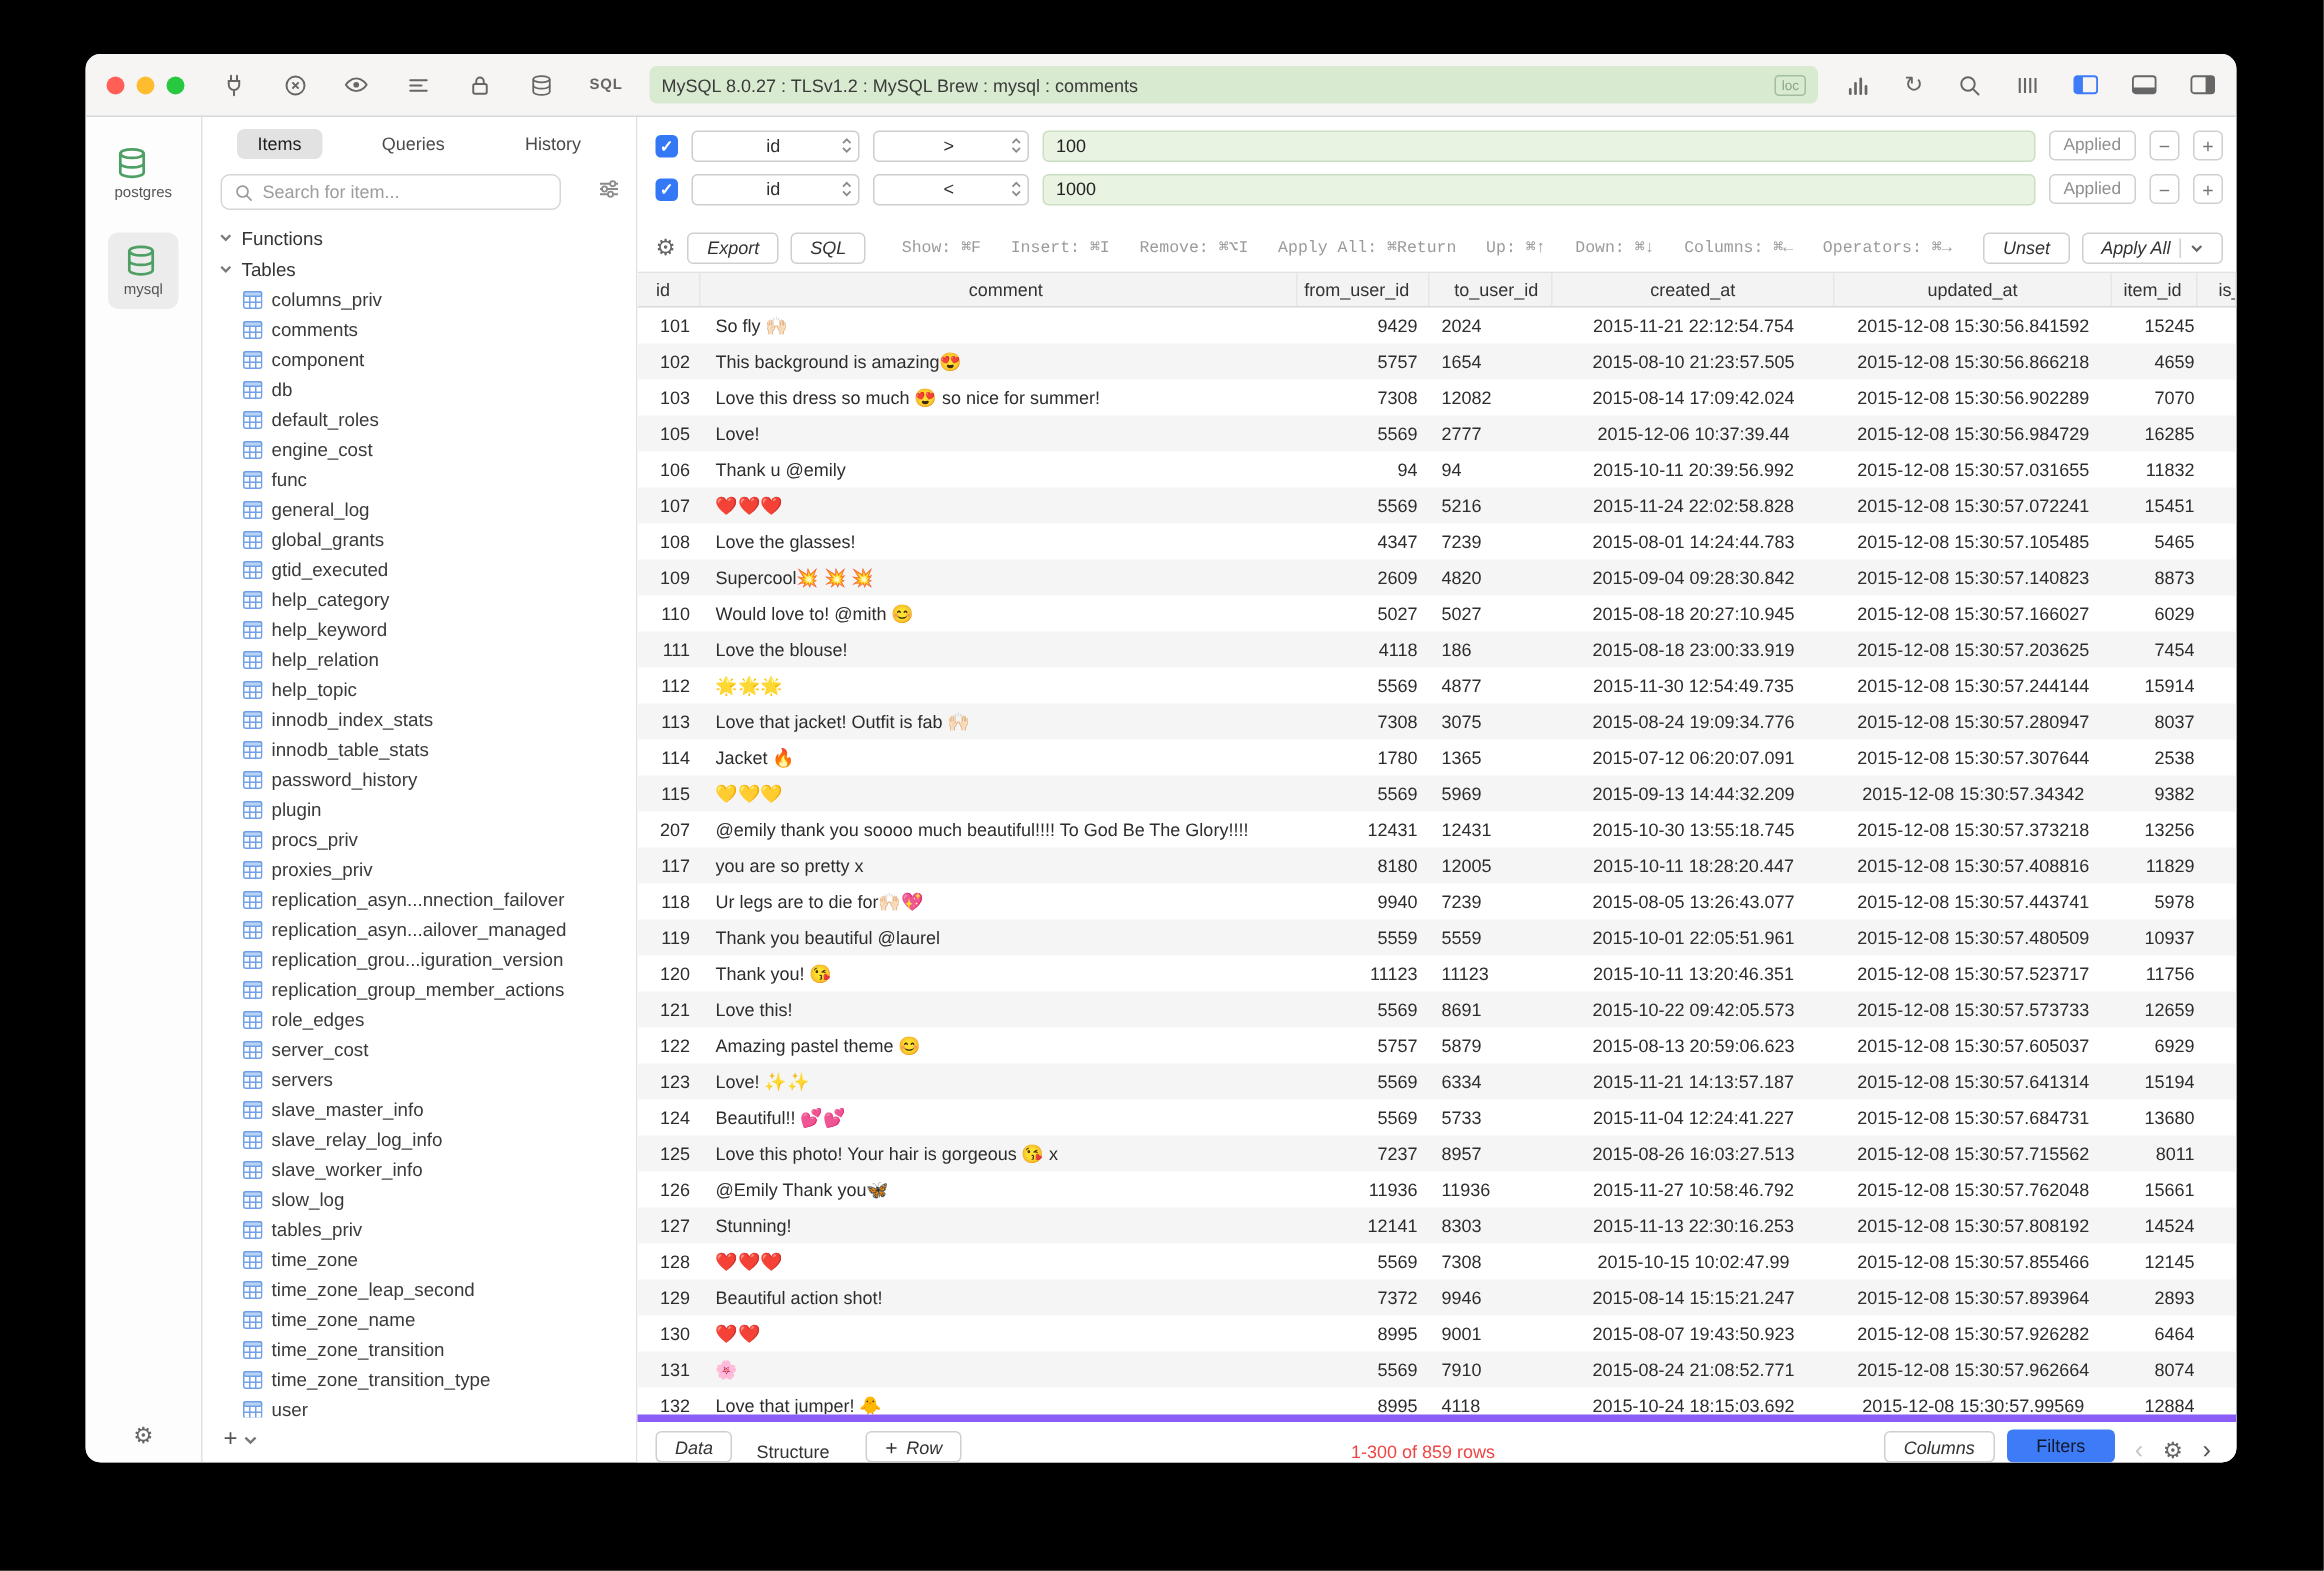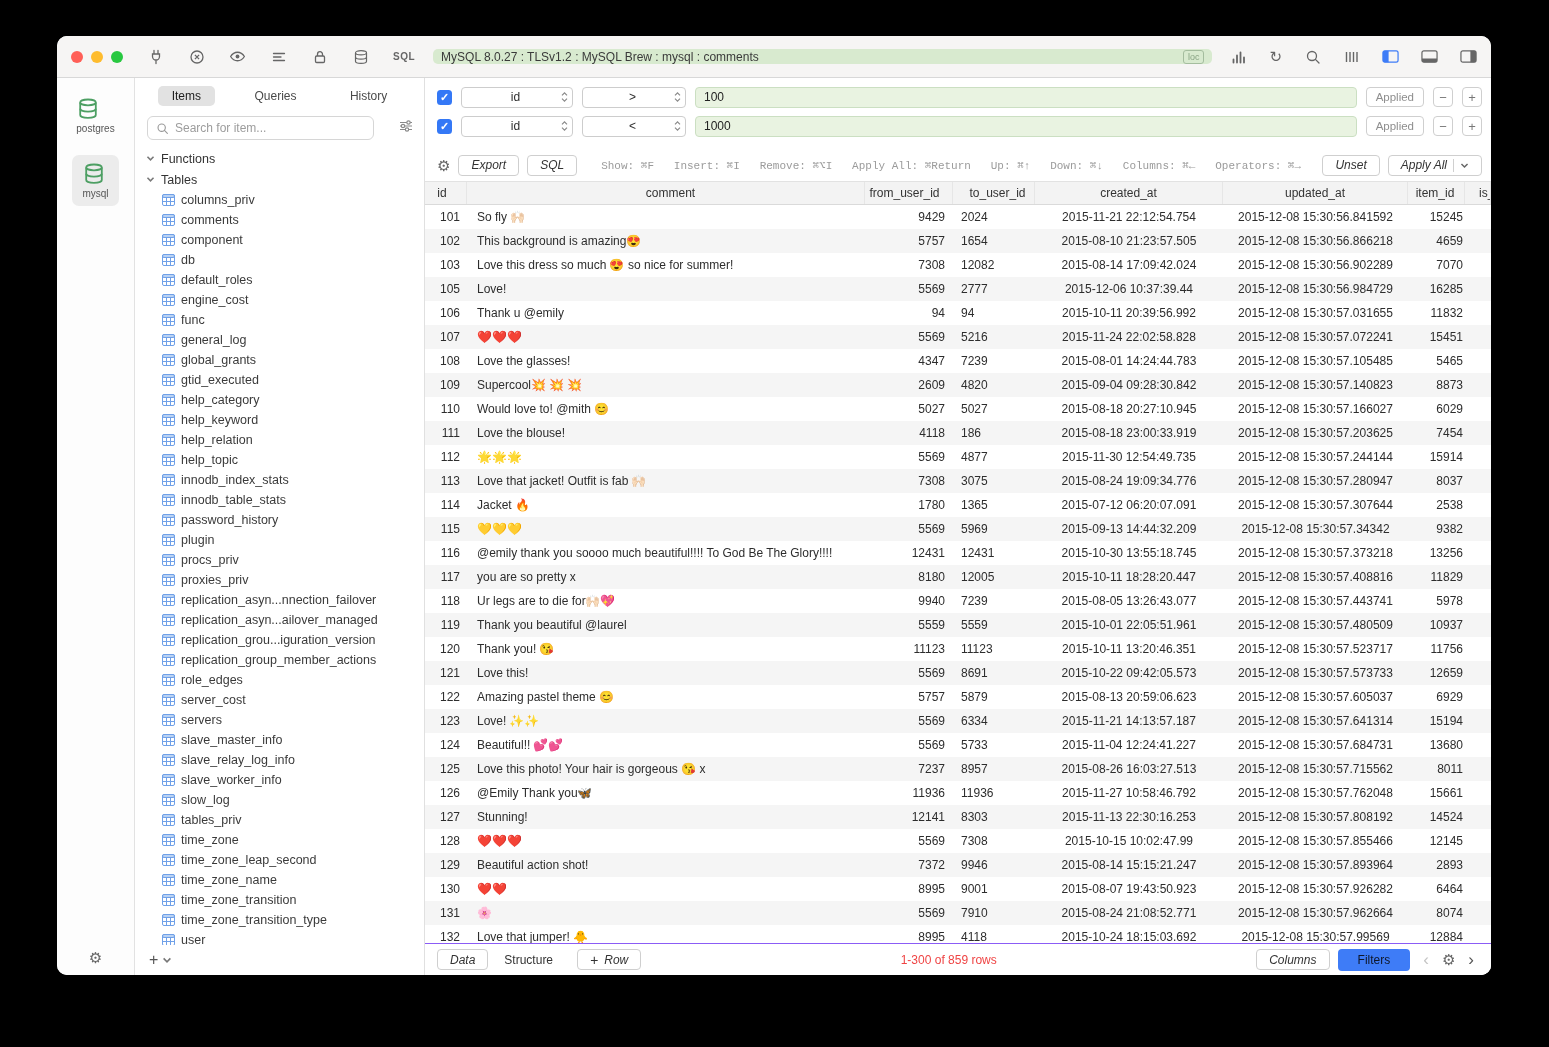--- a/index.html
+++ b/index.html
@@ -11,21 +11,21 @@
 
   
   .titlebar { height:42px; flex:0 0 auto; background:#f6f5f4; border-bottom:1px solid #d8d8d8;
               display:flex; align-items:center; padding:0 14px; }
   .traffic { display:flex; gap:8px; margin-right:24px; }
   .tl { width:12px; height:12px; border-radius:50%; }
   .tl.red{ background:#ff5f57; } .tl.yel{ background:#febc2e; } .tl.grn{ background:#28c840; }
   .tb-group { display:flex; align-items:center; gap:24px; color:#666; }
   .tb-ic { width:17px; height:17px; display:flex; align-items:center; justify-content:center; }
   .sql-label { font-size:10px; font-weight:bold; color:#666; letter-spacing:.5px; }
-  .title-pill { flex:1; margin:0 18px; height:15px; background:#d8eacf; border-radius:5px;
+  .title-pill { flex:1; margin:0 18px; height:25px; background:#d8eacf; border-radius:5px;
                 display:flex; align-items:center; padding:0 8px; font-size:12px; color:#3a3a3a;
                 overflow:hidden; white-space:nowrap; }
   .title-pill .spacer { flex:1; }
   .loc-badge { font-size:9px; color:#8aa585; border:1px solid #a4bd9e; border-radius:3px;
                padding:0 4px; line-height:12px; }
   .glyph { font-size:15px; line-height:1; color:#666; }
 
   
   .app-body { flex:1; display:flex; min-height:0; }
 
@@ -100,22 +100,22 @@
   .c-id      { width:42px;  text-align:right; padding-right:7px; flex:0 0 auto; }
   .c-comment { width:398px; padding-left:10px; flex:0 0 auto; }
   .c-from    { width:88px;  text-align:right; padding-right:8px; flex:0 0 auto; }
   .c-to      { width:82px;  padding-left:8px; flex:0 0 auto; }
   .c-created { width:188px; text-align:center; flex:0 0 auto; }
   .c-updated { width:185px; text-align:center; flex:0 0 auto; }
   .c-item    { width:57px;  text-align:right; padding-right:2px; flex:0 0 auto; }
   .c-is      { flex:1; padding-left:14px; }
 
   
-  .footer { height:32px; flex:0 0 auto; border-top:1px solid #8b5cf6; background:#fff;
-            display:flex; align-items:center; gap:8px; padding:0 12px; }
+  .footer { height:32px; flex:0 0 auto; border-top:5px solid #8b5cf6; background:#fff;
+            display:flex; align-items:flex-end; gap:8px; padding:0 12px; }
   .text-btn { font-size:12px; color:#333; background:none; border:none; padding:0 8px;
               font-family:"Liberation Sans", sans-serif; }
   .status { font-size:12px; color:#ef4444; }
   .blue-btn { height:22px; border:none; border-radius:4px; background:#3e7cf7; color:#0f172a;
               font-size:12px; padding:0 20px; font-family:"Liberation Sans", sans-serif; }
   .nav-ic { font-size:17px; line-height:1; padding:0 5px; color:#555; }
   .nav-ic.disabled { color:#c4c4c4; }
   .fspacer { flex:1; }
 </style>
 </head>
@@ -866,21 +866,21 @@
               <div class="cell c-id">115</div>
               <div class="cell c-comment">💛💛💛</div>
               <div class="cell c-from">5569</div>
               <div class="cell c-to">5969</div>
               <div class="cell c-created">2015-09-13 14:44:32.209</div>
               <div class="cell c-updated">2015-12-08 15:30:57.34342</div>
               <div class="cell c-item">9382</div>
               <div class="cell c-is"></div>
             </div>
             <div class="grid-row even">
-              <div class="cell c-id">116</div>
+              <div class="cell c-id">207</div>
               <div class="cell c-comment">@emily thank you soooo much beautiful!!!! To God Be The Glory!!!!</div>
               <div class="cell c-from">12431</div>
               <div class="cell c-to">12431</div>
               <div class="cell c-created">2015-10-30 13:55:18.745</div>
               <div class="cell c-updated">2015-12-08 15:30:57.373218</div>
               <div class="cell c-item">13256</div>
               <div class="cell c-is"></div>
             </div>
             <div class="grid-row odd">
               <div class="cell c-id">117</div>

